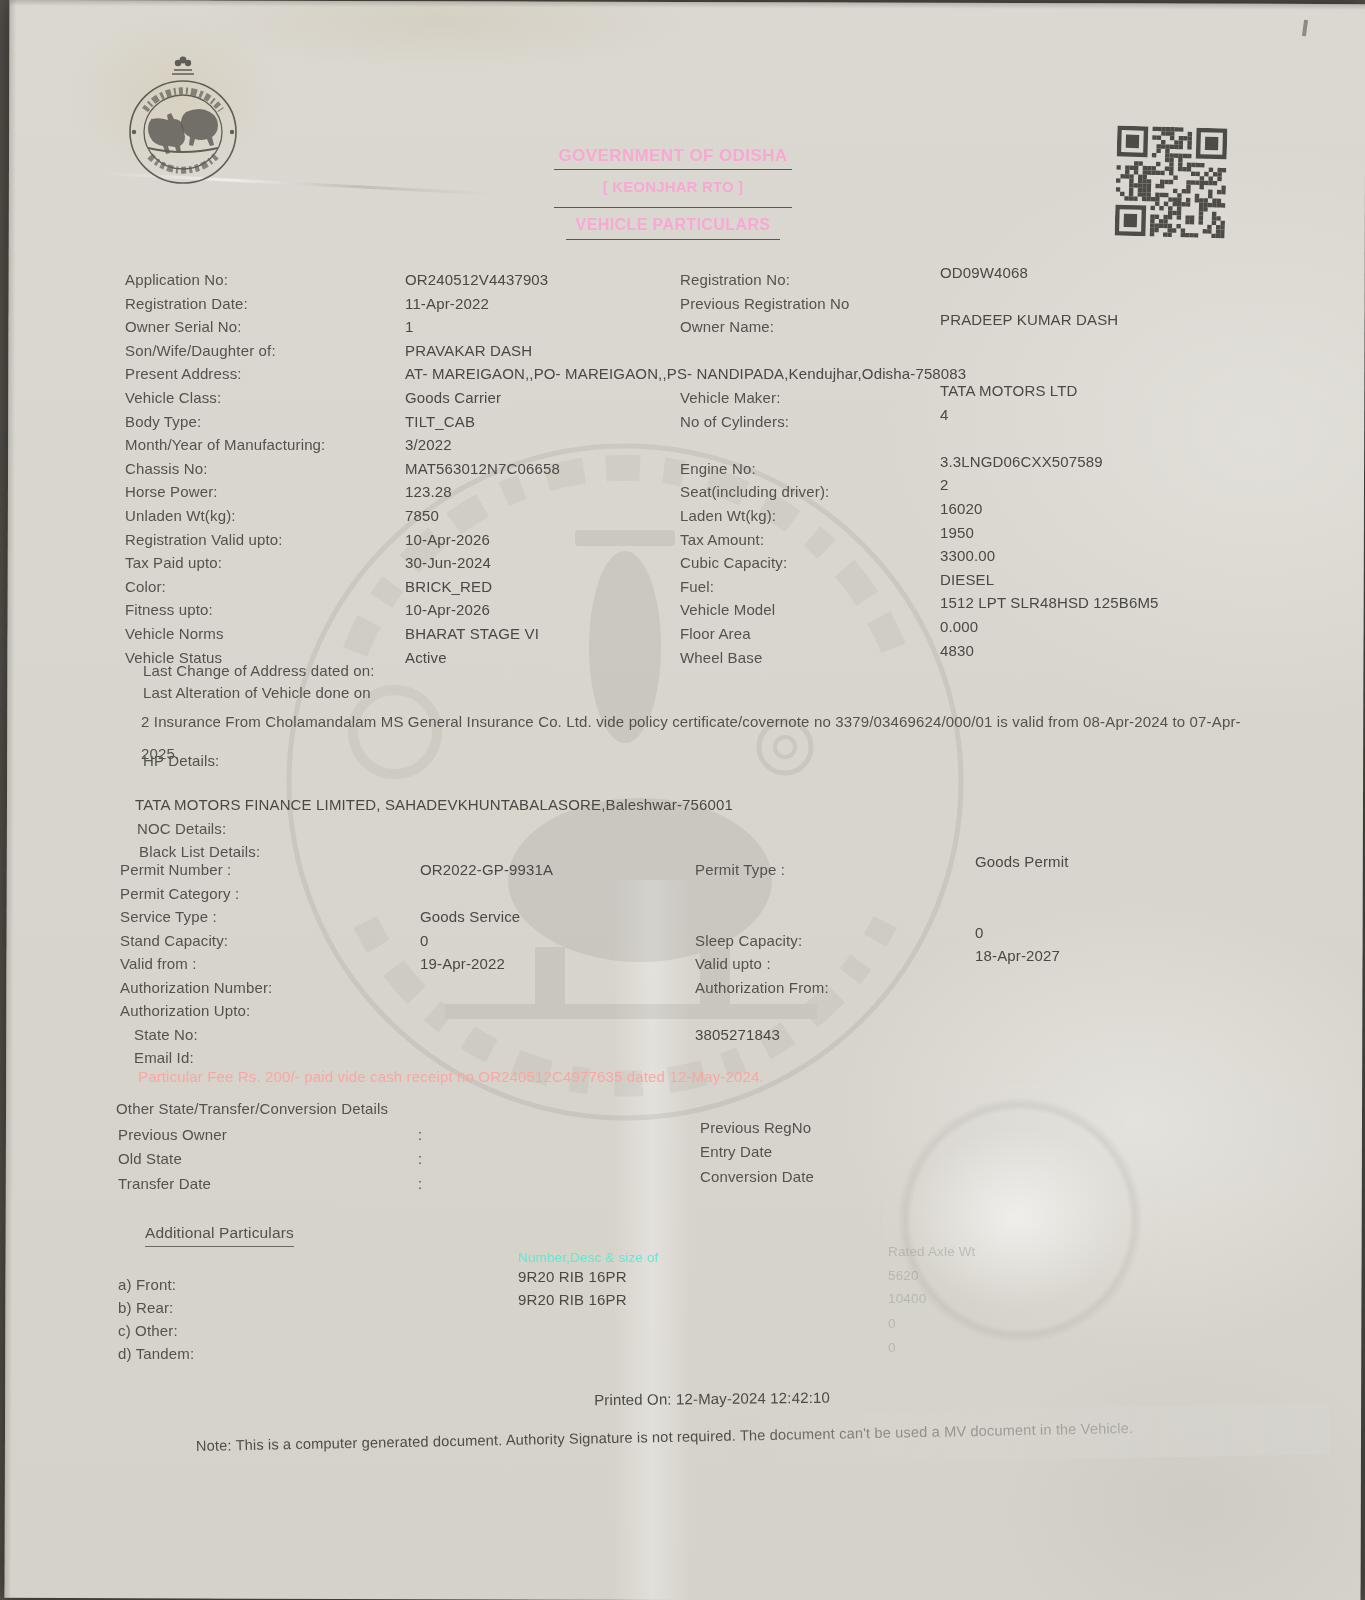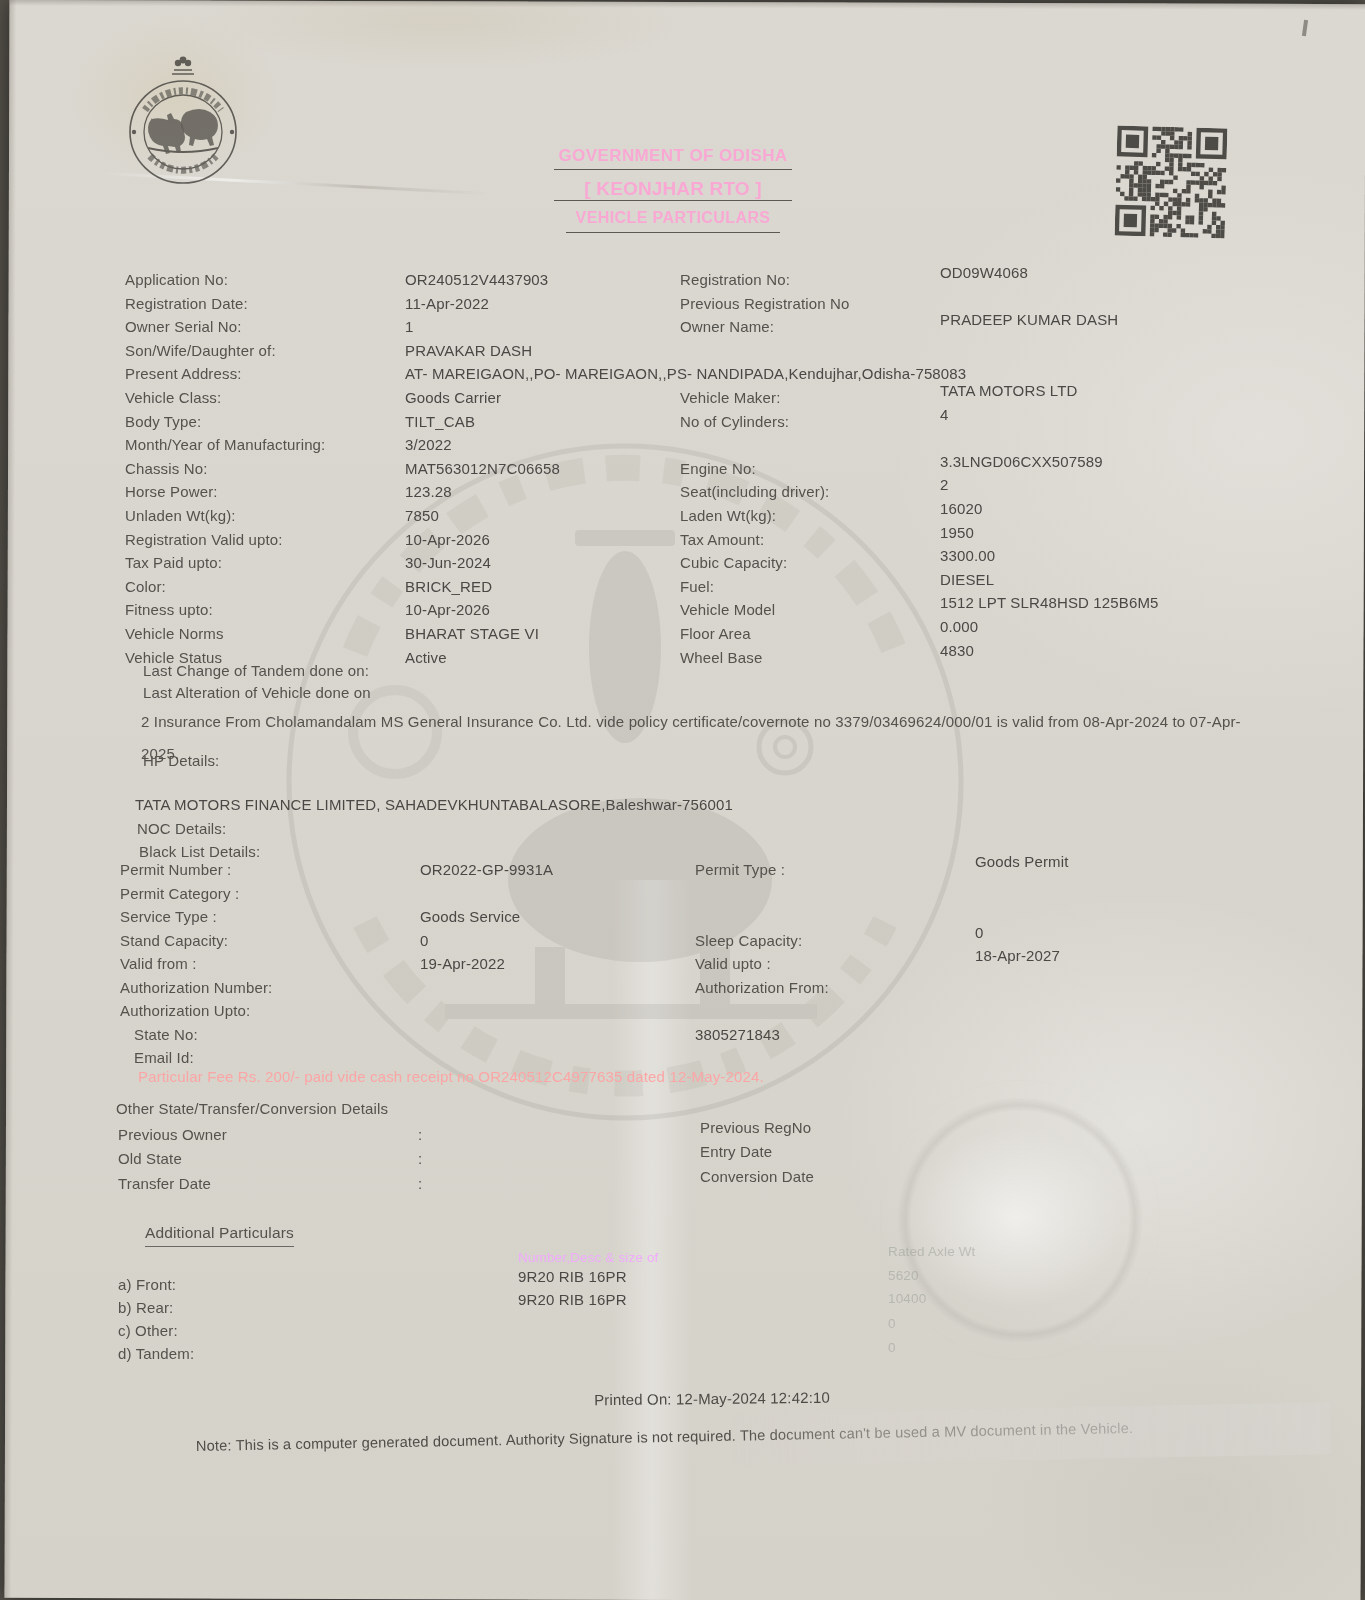--- a/index.html
+++ b/index.html
@@ -29,21 +29,21 @@
   .crease2{position:absolute;left:612px;top:880px;width:80px;height:720px;
     background:linear-gradient(90deg,transparent,rgba(255,255,255,.30),transparent);}
   .edgemark{position:absolute;left:1303px;top:20px;width:4px;height:16px;background:#4e4c47;opacity:.55;transform:rotate(8deg);}
 
   .content{position:absolute;inset:0;color:#54524d;font-size:15px;letter-spacing:.15px;filter:blur(.22px);}
   .nw{white-space:nowrap;}
   .val{color:#4a4845;}
 
   .heads{position:absolute;left:540px;top:146px;width:266px;text-align:center;color:#f9a8d4;}
   .h-gov{font-size:17px;font-weight:600;letter-spacing:.4px;width:238px;margin:0 auto 8px;padding-bottom:3px;border-bottom:1.6px solid #5b5953;}
-  .h-rto{font-size:19px;font-weight:600;width:238px;margin:0 auto;padding-bottom:0;border-bottom:1.6px solid #5b5953;}
+  .h-rto{font-size:15px;font-weight:600;width:238px;margin:0 auto;padding-bottom:12px;border-bottom:1.6px solid #5b5953;}
   .h-title{font-size:16px;font-weight:600;letter-spacing:.4px;width:214px;margin:8px auto 0;padding-bottom:5px;border-bottom:1.6px solid #5b5953;}
 
   .emblem{position:absolute;left:112px;top:48px;width:142px;height:150px;opacity:.82;}
   .qr{position:absolute;left:1116px;top:127px;width:110px;height:110px;transform:rotate(1.5deg);opacity:.88;}
 
   .watermark{position:absolute;left:245px;top:402px;width:760px;height:760px;opacity:.13;pointer-events:none;}
   .swirl{position:absolute;left:880px;top:1080px;width:280px;height:280px;border-radius:50%;
     background:radial-gradient(circle, transparent 55%, rgba(150,148,140,.35) 58%, transparent 62%, transparent 70%, rgba(160,158,150,.25) 73%, transparent 77%);
     opacity:.5;}
 
@@ -70,21 +70,21 @@
 
   .transfer{position:absolute;left:116px;top:1100px;width:1100px;}
   .t-head{white-space:nowrap;}
   .t-row{height:24.4px;position:relative;}
   .t-row .c-l{position:absolute;left:2px;}
   .t-row .c-c{position:absolute;left:302px;}
   .t-row .c-r{position:absolute;left:584px;transform:translateY(-7px);}
   .t-rows{margin-top:9px;}
 
   .addl-head{position:absolute;left:145px;top:1224px;padding-bottom:4px;border-bottom:1.4px solid #6a6862;font-size:15.5px;}
-  .addl-col{position:absolute;left:518px;top:1250px;font-size:13.5px;color:#f0abfc;}
+  .addl-col{position:absolute;left:518px;top:1250px;font-size:13.5px;color:#5eead4;}
   .addl-val1{position:absolute;left:518px;top:1268px;}
   .addl-val2{position:absolute;left:518px;top:1291px;}
   .addl-l{position:absolute;left:118px;white-space:nowrap;}
   .faintcol{position:absolute;left:888px;color:#8f978f;opacity:.45;font-size:13.5px;}
 
   .printed{position:absolute;left:432px;top:1390px;width:560px;text-align:center;transform:rotate(-.6deg);color:#4c4a45;}
   .note{position:absolute;left:196px;top:1438px;width:1040px;white-space:nowrap;font-size:14.6px;transform:rotate(-1.1deg);transform-origin:left center;color:#4f4d48;}
   .note-fade{position:absolute;left:730px;top:1408px;width:600px;height:52px;transform:rotate(-1.1deg);
     background:linear-gradient(90deg,rgba(216,213,206,0) 0,rgba(216,213,206,.45) 25%,rgba(214,212,206,.68) 65%,rgba(214,212,206,.72) 100%);}
 </style>
@@ -468,21 +468,21 @@
       </div>
     <div class="m-row">
         <span class="c-l nw">Vehicle Status</span>
         <span class="c-lv nw val">Active</span>
         <span class="c-r nw">Wheel Base</span>
         <span class="c-rv nw val">4830</span>
       </div>
   </div>
 
   <div class="notes">
-    <div class="n-line" style="top:0">Last Change of Tandem done on:</div>
+    <div class="n-line" style="top:0">Last Change of Address dated on:</div>
     <div class="n-line" style="top:22px">Last Alteration of Vehicle done on</div>
     <div class="n-para" style="top:44px;left:-2px">2 Insurance From Cholamandalam MS General Insurance Co. Ltd. vide policy certificate/covernote no 3379/03469624/000/01 is valid from 08-Apr-2024 to 07-Apr-2025.</div>
     <div class="n-line" style="top:90px">HP Details:</div>
     <div class="n-line val" style="top:134px;left:-8px">TATA MOTORS FINANCE LIMITED, SAHADEVKHUNTABALASORE,Baleshwar-756001</div>
     <div class="n-line" style="top:158px;left:-6px">NOC Details:</div>
     <div class="n-line" style="top:181px;left:-4px">Black List Details:</div>
   </div>
 
   <div class="permit">
     <div class="p-row">

